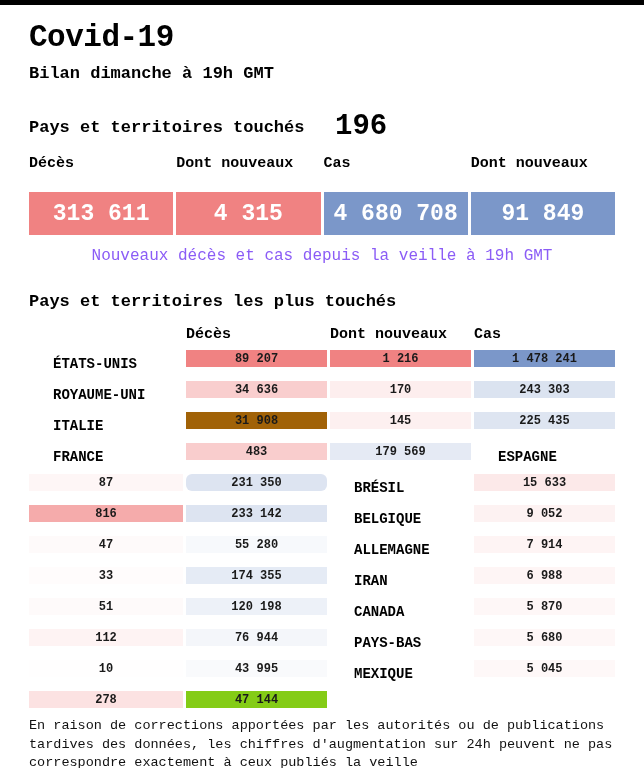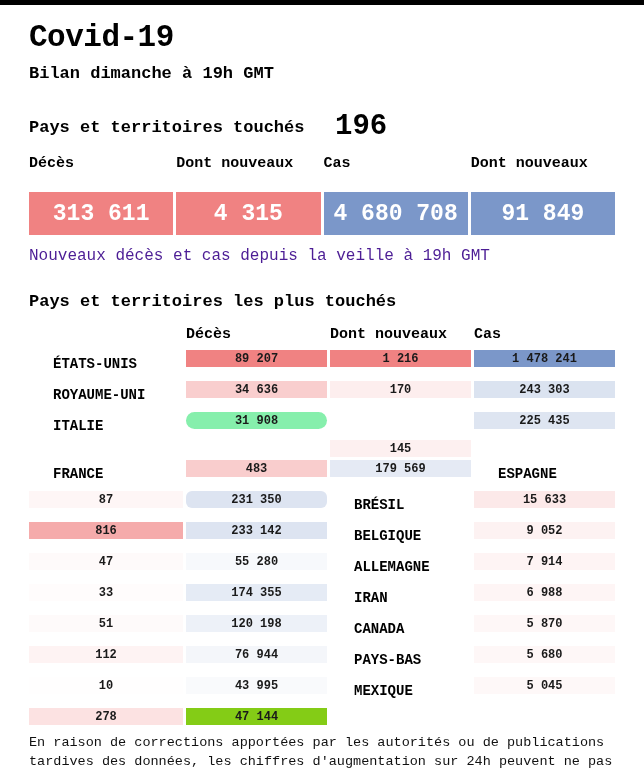--- a/index.html
+++ b/index.html
@@ -17,21 +17,21 @@
 
   .countries-line { position:relative; margin-top:27px; height:32px; }
   .countries-label { font-size:17px; font-weight:bold; position:absolute; top:8px; left:0; }
   .countries-value { font-size:29px; font-weight:bold; position:absolute; left:306px; top:0; }
 
   .stat-grid { display:grid; grid-template-columns:repeat(4,1fr); column-gap:3px; margin-top:13px; }
   .stat-label { font-size:15px; font-weight:bold; padding-bottom:7px; }
   .stat-box { height:43px; display:flex; align-items:center; justify-content:center;
               color:#fff; font-size:23px; font-weight:bold; }
 
-  .note { text-align:left; font-size:16px; margin-top:12px; color:#4c1d95; }
+  .note { text-align:center; font-size:16px; margin-top:12px; color:#8b5cf6; }
 
   .section-title { font-size:17px; font-weight:bold; margin-top:27px; }
 
   .tbl { margin-top:15px; }
   .tbl-grid { display:grid; grid-template-columns:154px 1fr 1fr 1fr; column-gap:3px; row-gap:3px; }
   .tbl-head { font-size:15px; font-weight:bold; padding-bottom:4px; }
   .country-cell { font-size:14px; font-weight:bold; display:flex; align-items:center; height:28px;margin-left:24px; }
   .data-cell { height:17px; display:flex; align-items:center; justify-content:center;
                font-size:12px; font-weight:bold; color:#1a1a1a; }
 
@@ -78,22 +78,22 @@
         <div class="tbl-head">Cas</div>
         <div class="country-cell">ÉTATS-UNIS</div>
         <div class="data-cell" style="background: rgb(240, 130, 130);">89 207</div>
         <div class="data-cell" style="background: rgb(240, 130, 130);">1 216</div>
         <div class="data-cell" style="background: rgb(123, 151, 201);">1 478 241</div>
         <div class="country-cell">ROYAUME-UNI</div>
         <div class="data-cell" style="background: rgb(249, 206, 206);">34 636</div>
         <div class="data-cell" style="background: rgb(253, 238, 238);">170</div>
         <div class="data-cell" style="background: rgb(219, 227, 240);">243 303</div>
         <div class="country-cell">ITALIE</div>
-        <div class="data-cell" style="background: #86efac; border-radius: 12px;">31 908</div>
-        <div class="data-cell" style="background: rgb(253, 240, 240); margin-top: 28px;">145</div>
+        <div class="data-cell" style="background: #a16207;">31 908</div>
+        <div class="data-cell" style="background: rgb(253, 240, 240);">145</div>
         <div class="data-cell" style="background: rgb(222, 229, 241);">225 435</div>
         <div class="country-cell">FRANCE</div>
         <div class="data-cell" style="background: rgb(249, 205, 205);">483</div>
         <div class="data-cell" style="background: rgb(229, 234, 244);">179 569</div>
         <div class="country-cell">ESPAGNE</div>
         <div class="data-cell" style="background: rgb(254, 246, 246);">87</div>
         <div class="data-cell" style="background: rgb(221, 228, 241); border-radius: 6px;">231 350</div>
         <div class="country-cell">BRÉSIL</div>
         <div class="data-cell" style="background: rgb(252, 233, 233);">15 633</div>
         <div class="data-cell" style="background: rgb(245, 171, 171);">816</div>

